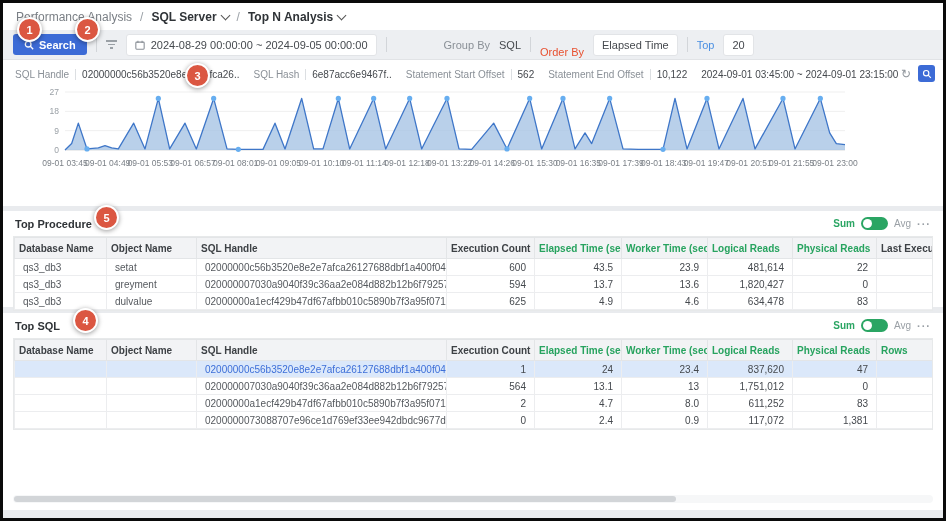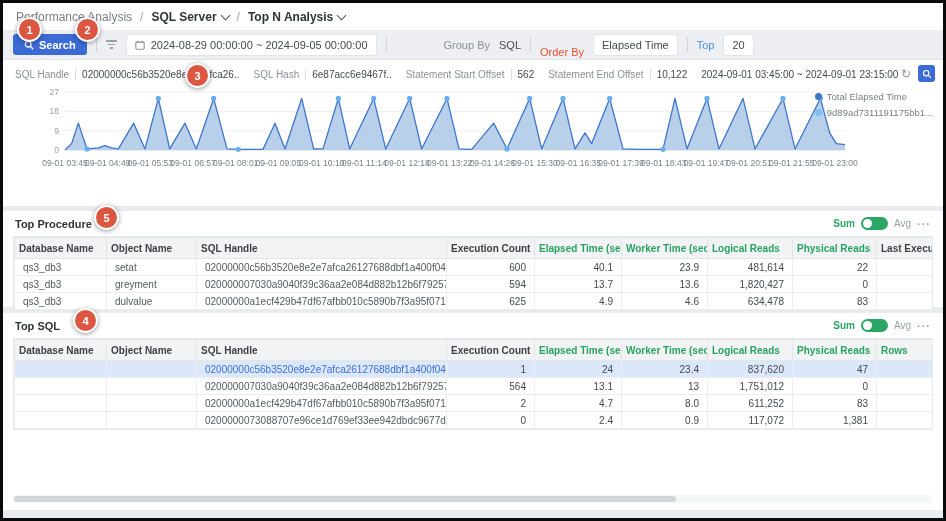--- a/index.html
+++ b/index.html
@@ -213,30 +213,20 @@
         <circle cx="494" cy="62.925925925925924" r="2.6" fill="#67aef0"></circle>
         <circle cx="516.6666666666667" cy="12.44444444444445" r="2.6" fill="#67aef0"></circle>
         <circle cx="550" cy="12.44444444444445" r="2.6" fill="#67aef0"></circle>
         <circle cx="596.6666666666666" cy="12.44444444444445" r="2.6" fill="#67aef0"></circle>
         <circle cx="650" cy="63.355555555555554" r="2.6" fill="#67aef0"></circle>
         <circle cx="694" cy="12.44444444444445" r="2.6" fill="#67aef0"></circle>
         <circle cx="770" cy="12.44444444444445" r="2.6" fill="#67aef0"></circle>
         <circle cx="807.3333333333334" cy="12.44444444444445" r="2.6" fill="#67aef0"></circle>
       </svg>
 
-    <div class="legend">
-      <div class="legend-item">
-        <span class="legend-dot" id="legend-dot-0" style="background: rgb(61, 116, 201);"></span>
-        <span>Total Elapsed Time</span>
-      </div>
-      <div class="legend-item">
-        <span class="legend-dot" id="legend-dot-1" style="background: rgb(127, 192, 240);"></span>
-        <span>9d89ad7311191175bb1...</span>
-      </div>
-    </div>
 
     <div class="navigator" id="chartNavigator">
         <span class="nav-base" style="left: 20%; right: 0px;"></span>
         <span class="nav-spike" style="left: 20%; height: 13px;"></span>
         <span class="nav-spike" style="left: 67.5%; height: 6px;"></span>
         <span class="nav-box" style="left: 43%; width: 13%;"></span>
       </div>
   </div>
 
   <div class="panel" id="panel-proc">
@@ -276,21 +266,21 @@
               <th class="accent">Physical Reads</th>
               <th>Last Execution End</th>
             </tr>
           </thead>
           <tbody>
             <tr>
               <td>qs3_db3</td>
               <td>setat</td>
               <td class="handle">02000000c56b3520e8e2e7afca26127688dbf1a400f04b160000000000000000000...</td>
               <td class="num">600</td>
-              <td class="num">40.1</td>
+              <td class="num">43.5</td>
               <td class="num">23.9</td>
               <td class="num">481,614</td>
               <td class="num">22</td>
               <td class="num"></td>
             </tr>
             <tr>
               <td>qs3_db3</td>
               <td>greyment</td>
               <td class="handle">020000007030a9040f39c36aa2e084d882b12b6f79257f2a0000000000000000000...</td>
               <td class="num">594</td>

